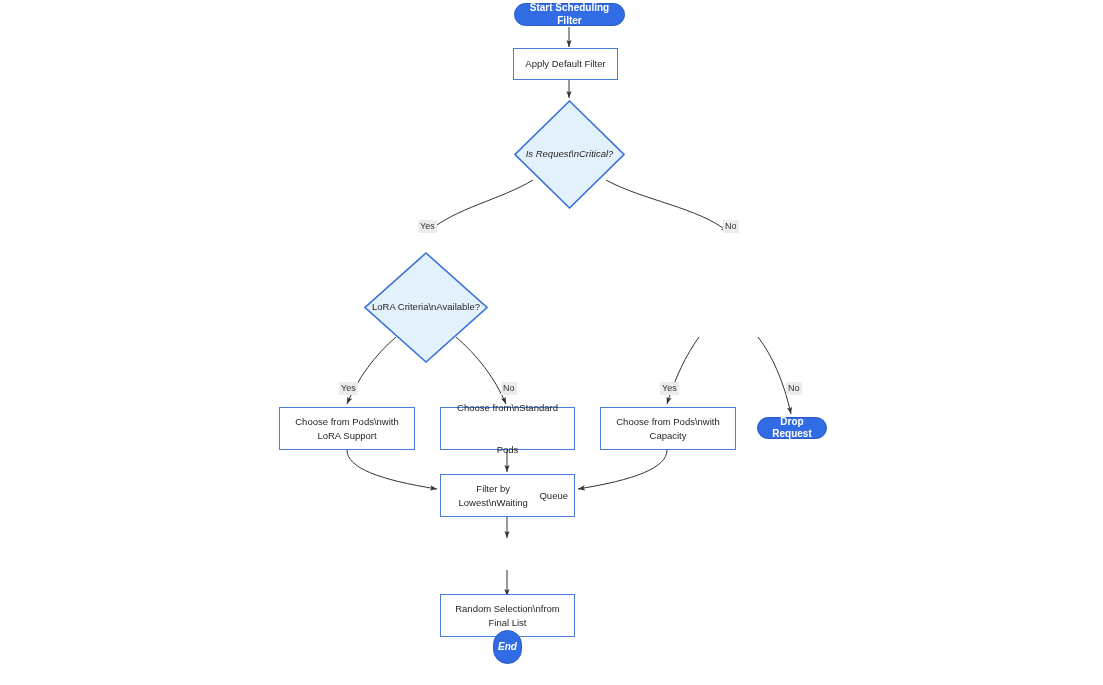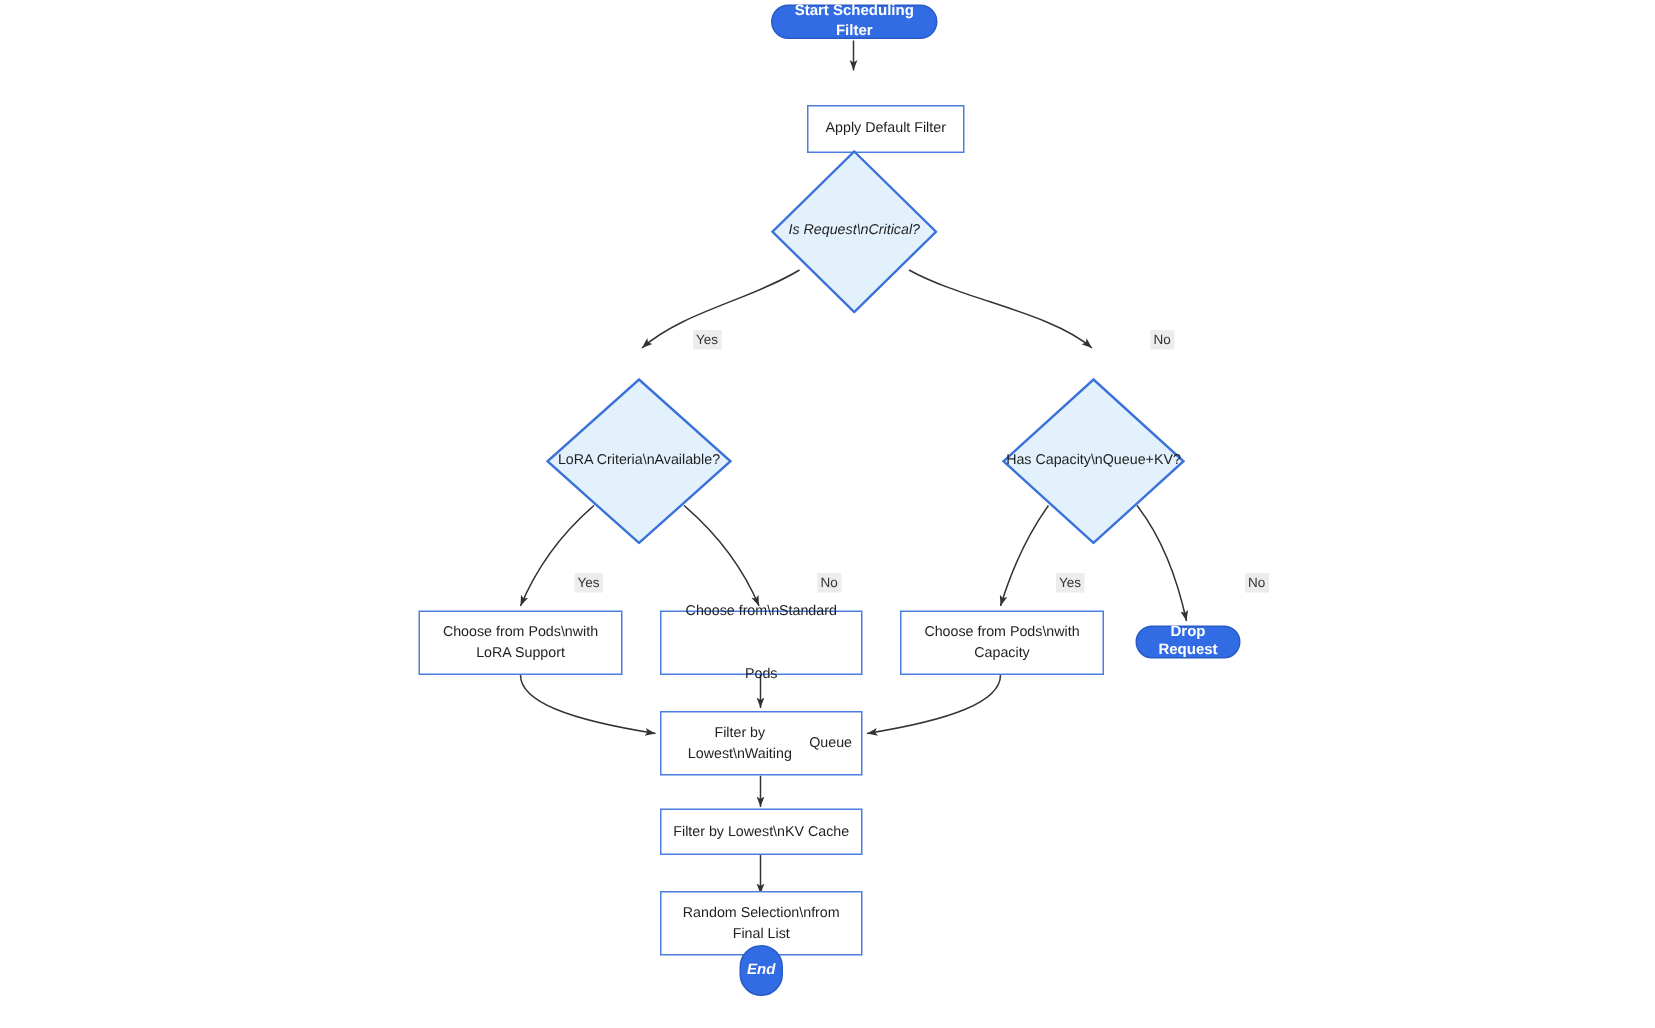--- a/index.html
+++ b/index.html
@@ -95,21 +95,20 @@
 
   
   .edge-label {
     position: absolute;
     background: #ececec;
     color: #333333;
     font-size: 9px;
     line-height: 1.2;
     padding: 1px 2px;
     white-space: nowrap;
-    margin-left: 44px;
   }
 </style>
 </head>
 <body>
 
 <div id="flow-canvas">
 
   <svg id="edge-layer" viewBox="0 0 1103 685">
     <defs>
       <marker id="arrow" markerWidth="9" markerHeight="9" refX="7" refY="3" orient="auto" markerUnits="strokeWidth">
@@ -143,44 +142,38 @@
 
     <path class="edge-path" d="M507,570 L507,596" marker-end="url(#arrow)"></path>
 
     <path class="edge-path" d="M507,636 L507,658" marker-end="url(#arrow)"></path>
   </svg>
 
   <div class="node node-terminator" style="left:514px; top:3px; width:111px; height:23px;">
     <span>Start Scheduling Filter</span>
   </div>
 
-  <div class="node node-process" style="left:538px; top:48px; width:105px; height:32px;margin-top:22px;">
+  <div class="node node-process" style="left:513px; top:48px; width:105px; height:32px;">
     <span>Apply Default Filter</span>
   </div>
 
   <div class="node node-decision" style="left:514px; top:100px; width:111px; height:109px;font-style:italic;">
     <svg class="diamond-shape" viewBox="0 0 111 109" preserveAspectRatio="none">
       <polygon points="55.5,1 110,54.5 55.5,108 1,54.5"></polygon>
     </svg>
     <span class="decision-label">Is Request\nCritical?</span>
   </div>
 
   <div class="node node-decision" style="left:364px; top:252px; width:124px; height:111px;">
     <svg class="diamond-shape" viewBox="0 0 124 111" preserveAspectRatio="none">
       <polygon points="62,1 123,55.5 62,110 1,55.5"></polygon>
     </svg>
     <span class="decision-label">LoRA Criteria\nAvailable?</span>
   </div>
 
-  <div class="node node-decision" style="left:668px; top:252px; width:122px; height:111px;">
-    <svg class="diamond-shape" viewBox="0 0 122 111" preserveAspectRatio="none">
-      <polygon points="61,1 121,55.5 61,110 1,55.5"></polygon>
-    </svg>
-    <span class="decision-label">Has Capacity\nQueue+KV?</span>
-  </div>
 
   <div class="node node-process" style="left:279px; top:407px; width:136px; height:43px; flex-direction:column;">
     <span>Choose from Pods\nwith</span>
     <span>LoRA Support</span>
   </div>
 
   <div class="node node-process" style="left:440px; top:407px; width:135px; height:43px; flex-direction:column;gap:28px;">
     <span>Choose from\nStandard</span>
     <span>Pods</span>
   </div>
@@ -192,23 +185,20 @@
 
   <div class="node node-terminator" style="left:757px; top:417px; width:70px; height:22px;">
     <span>Drop Request</span>
   </div>
 
   <div class="node node-process" style="left:440px; top:474px; width:135px; height:43px; ">
     <span>Filter by Lowest\nWaiting</span>
     <span>Queue</span>
   </div>
 
-  <div class="node node-process" style="left:440px; top:539px; width:135px; height:31px;">
-    <span>Filter by Lowest\nKV Cache</span>
-  </div>
 
   <div class="node node-process" style="left:440px; top:594px; width:135px; height:43px; flex-direction:column;">
     <span>Random Selection\nfrom</span>
     <span>Final List</span>
   </div>
 
   <div class="node node-terminator" style="left:493px; top:630px; width:29px; height:34px;font-style:italic;">
     <span>End</span>
   </div>
 

